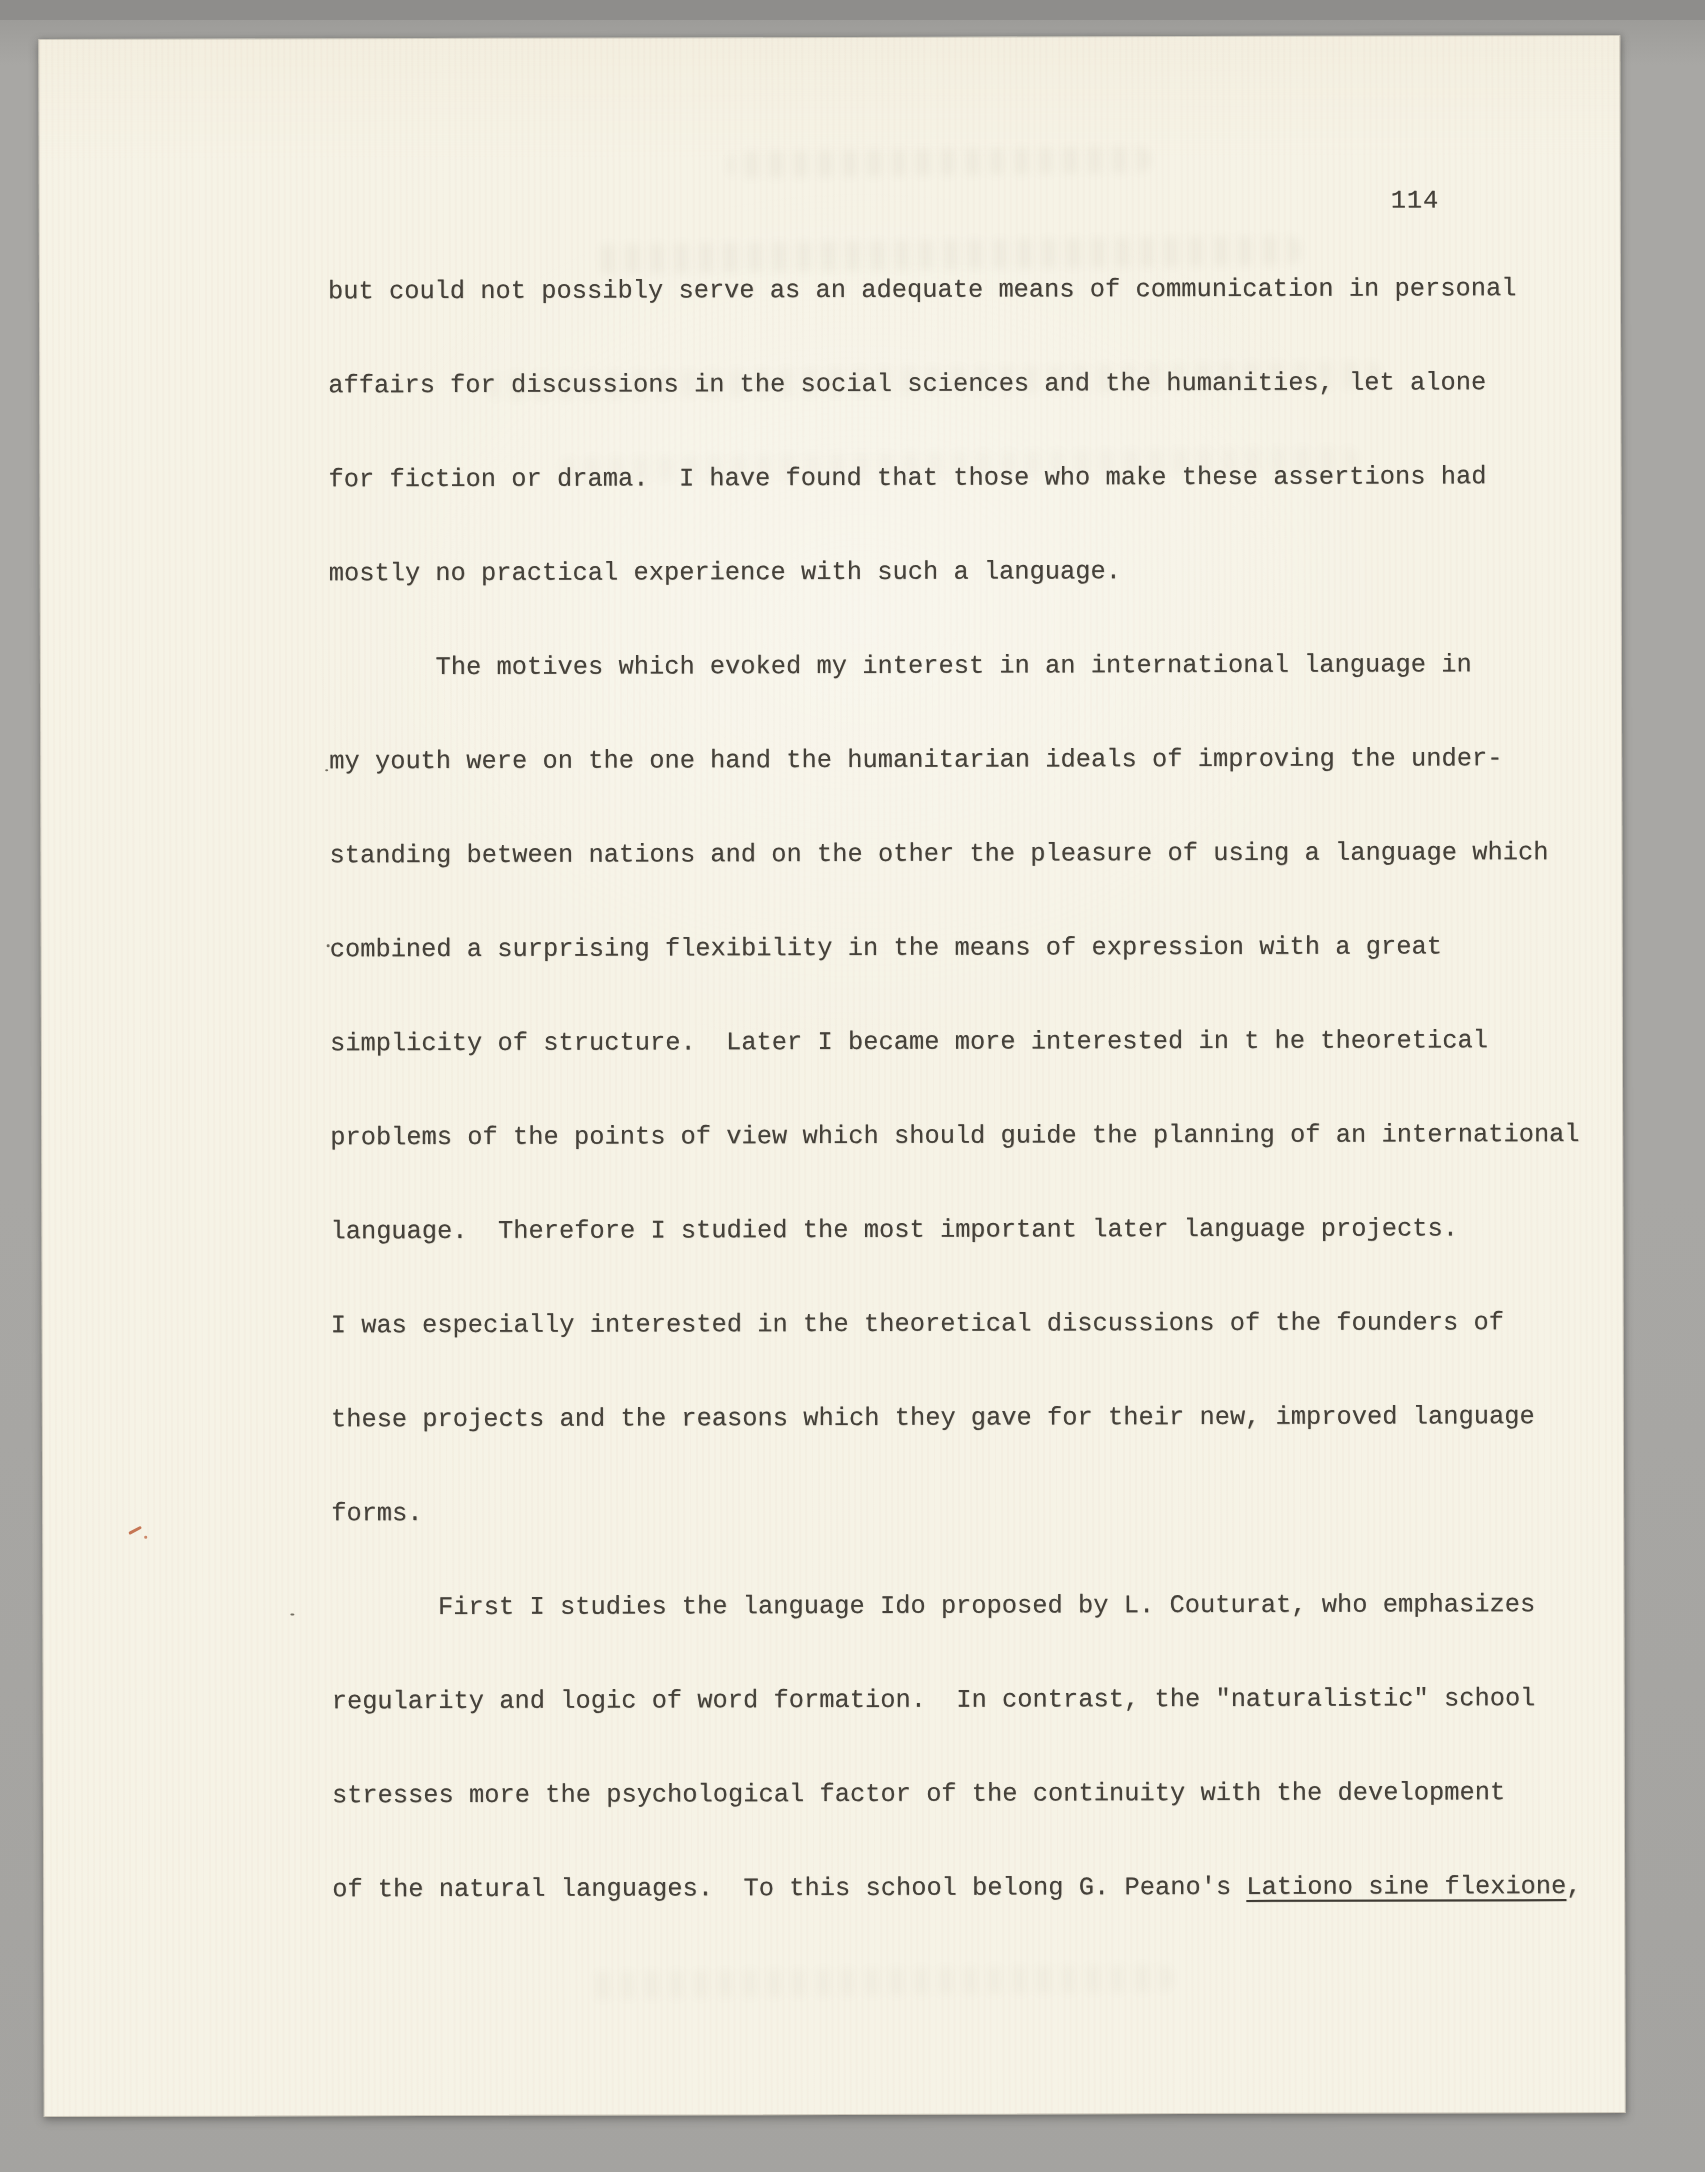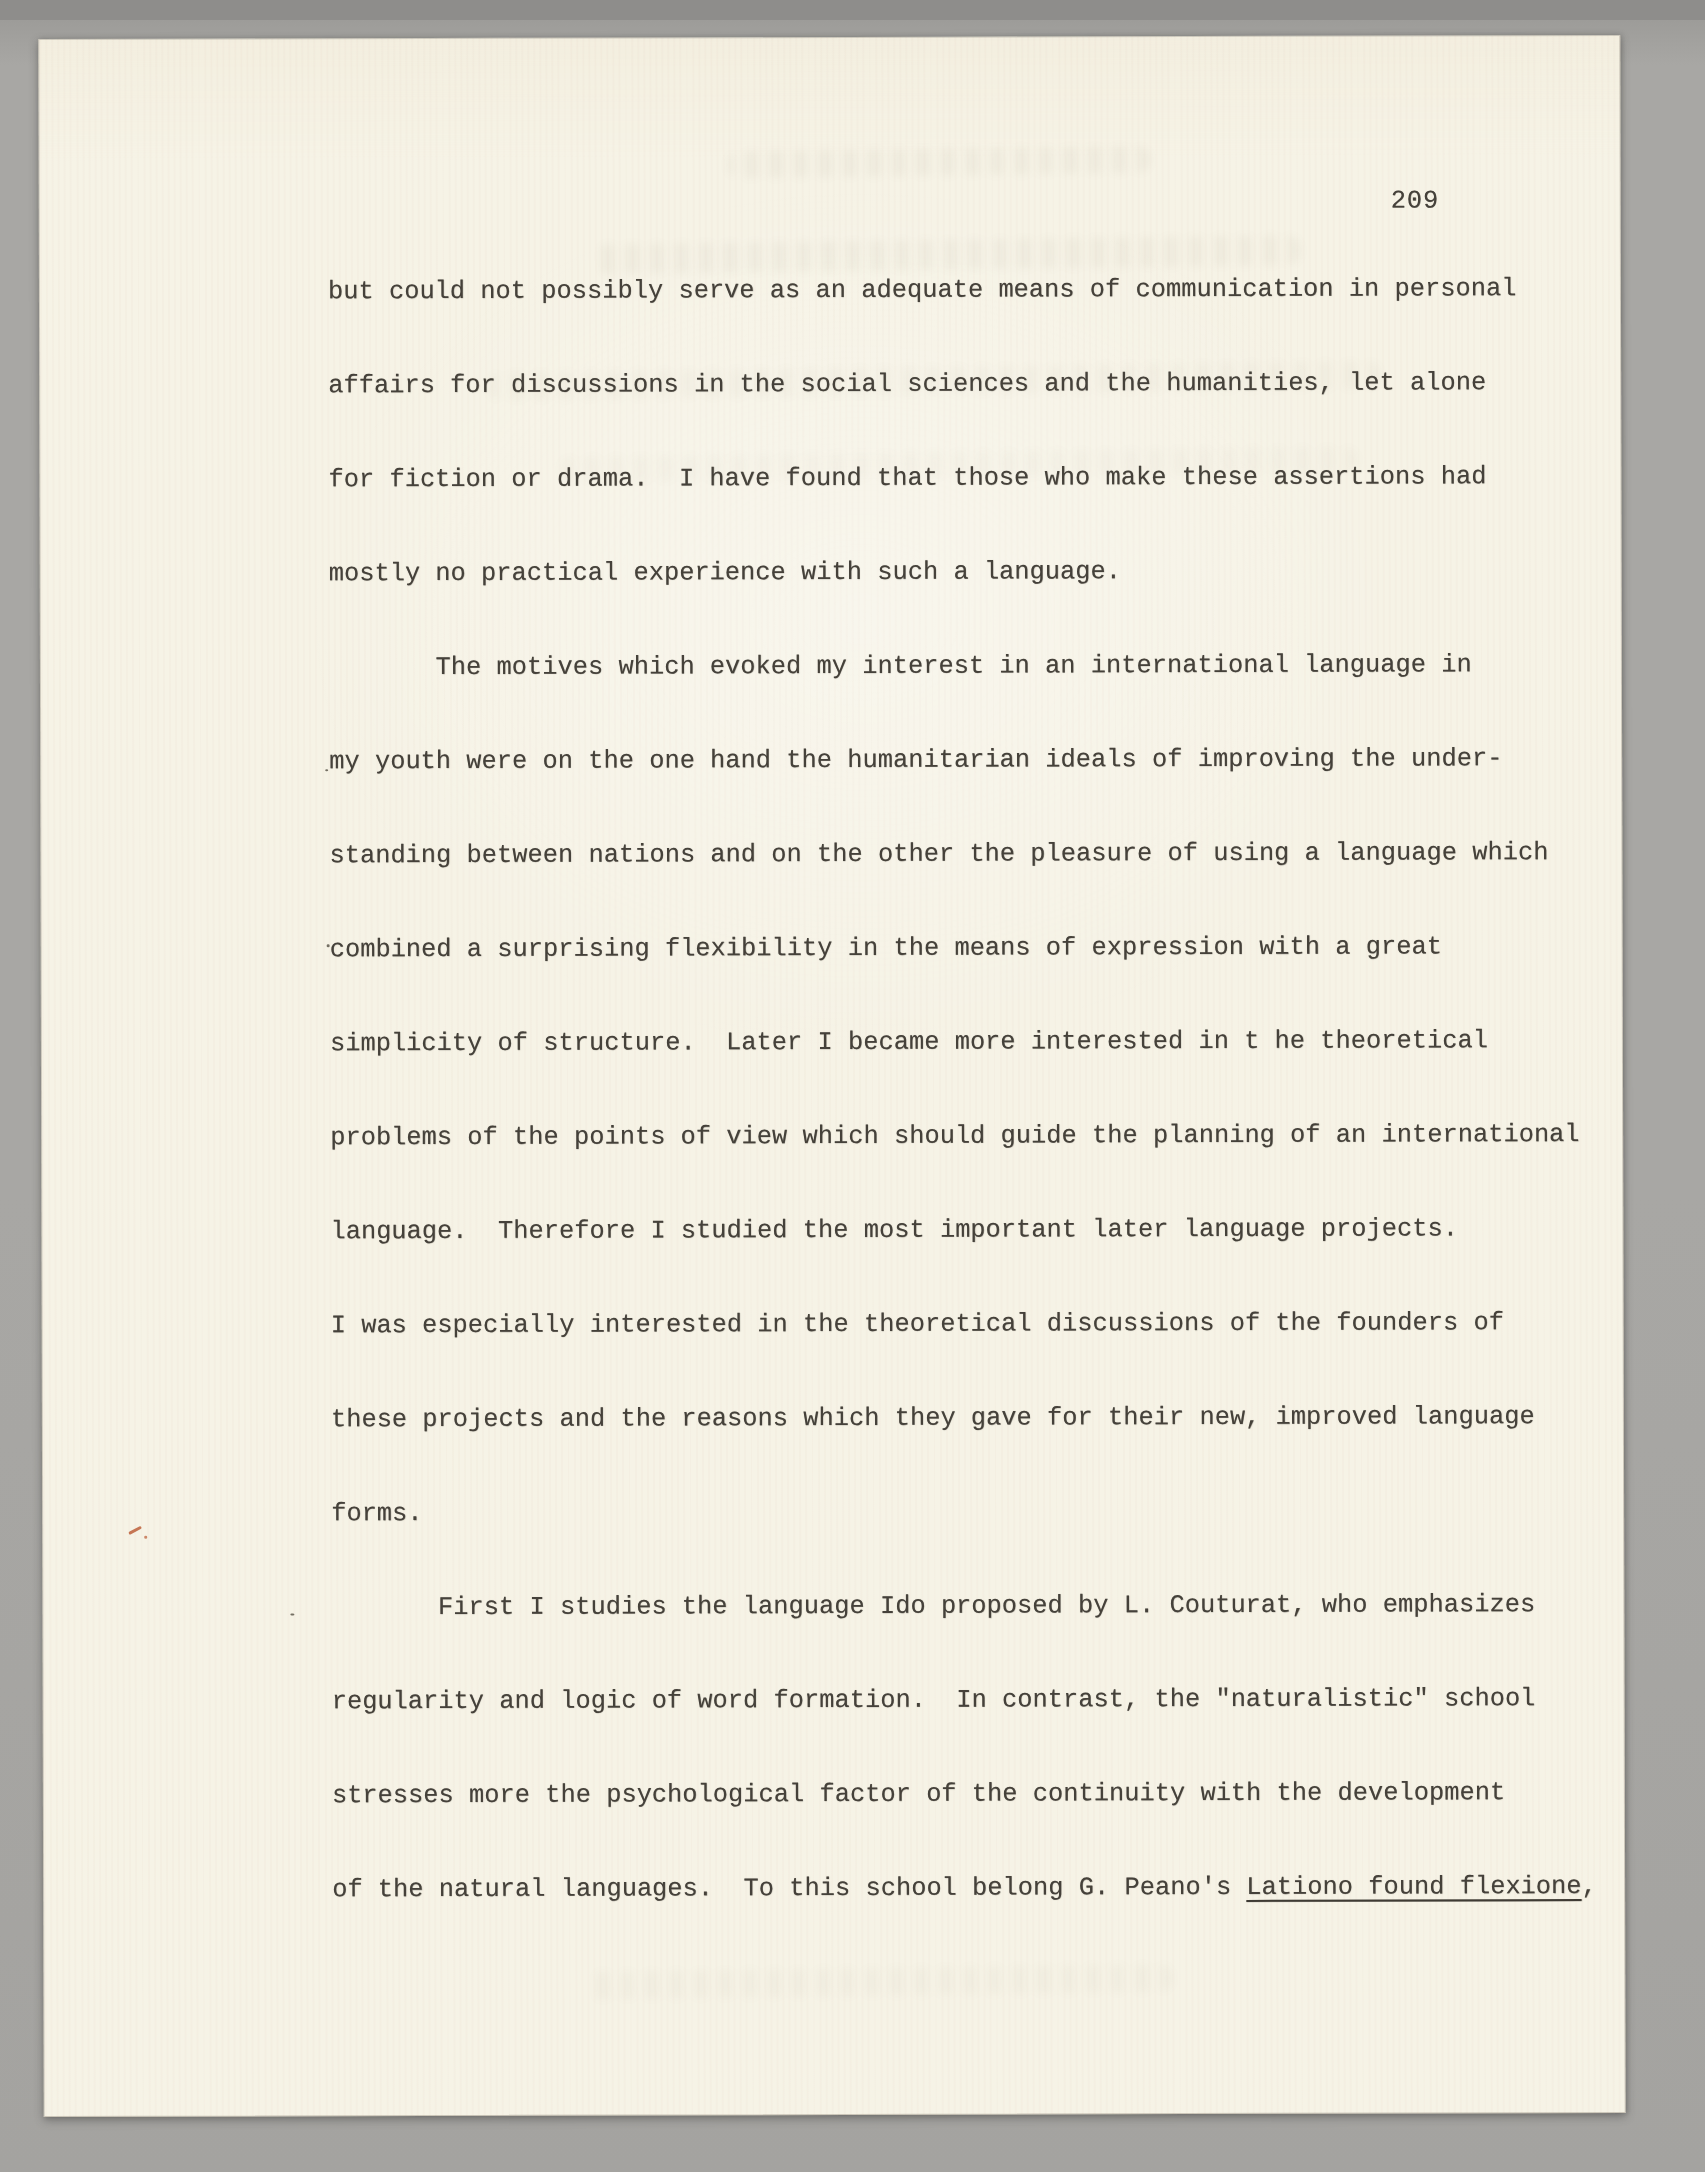--- a/index.html
+++ b/index.html
@@ -74,41 +74,41 @@
 <div class="topband"></div>
 
 <div class="paper">
 
   <div class="ghost g1"></div>
   <div class="ghost g2"></div>
   <div class="ghost g3"></div>
   <div class="ghost g4"></div>
   <div class="ghost g5"></div>
 
-  <div class="pagenum">209</div>
+  <div class="pagenum">114</div>
 
   <div class="textblock">
     <div class="tline">but could not possibly serve as an adequate means of communication in personal</div>
     <div class="tline">affairs for discussions in the social sciences and the humanities, let alone</div>
     <div class="tline">for fiction or drama.  I have found that those who make these assertions had</div>
     <div class="tline">mostly no practical experience with such a language.</div>
     <div class="tline">       The motives which evoked my interest in an international language in</div>
     <div class="tline">my youth were on the one hand the humanitarian ideals of improving the under-</div>
     <div class="tline">standing between nations and on the other the pleasure of using a language which</div>
     <div class="tline">combined a surprising flexibility in the means of expression with a great</div>
     <div class="tline">simplicity of structure.  Later I became more interested in t he theoretical</div>
     <div class="tline">problems of the points of view which should guide the planning of an international</div>
     <div class="tline">language.  Therefore I studied the most important later language projects.</div>
     <div class="tline">I was especially interested in the theoretical discussions of the founders of</div>
     <div class="tline">these projects and the reasons which they gave for their new, improved language</div>
     <div class="tline">forms.</div>
     <div class="tline">       First I studies the language Ido proposed by L. Couturat, who emphasizes</div>
     <div class="tline">regularity and logic of word formation.  In contrast, the "naturalistic" school</div>
     <div class="tline">stresses more the psychological factor of the continuity with the development</div>
-    <div class="tline"><span>of the natural languages.  To this school belong G. Peano's </span><span class="uline">Lationo found flexione</span><span>,</span></div>
+    <div class="tline"><span>of the natural languages.  To this school belong G. Peano's </span><span class="uline">Lationo sine flexione</span><span>,</span></div>
   </div>
 
   <div class="speck s1"></div>
   <div class="speck s2"></div>
   <div class="speck s3"></div>
   <div class="mark"></div>
   <div class="markdot"></div>
 
 </div>
 

